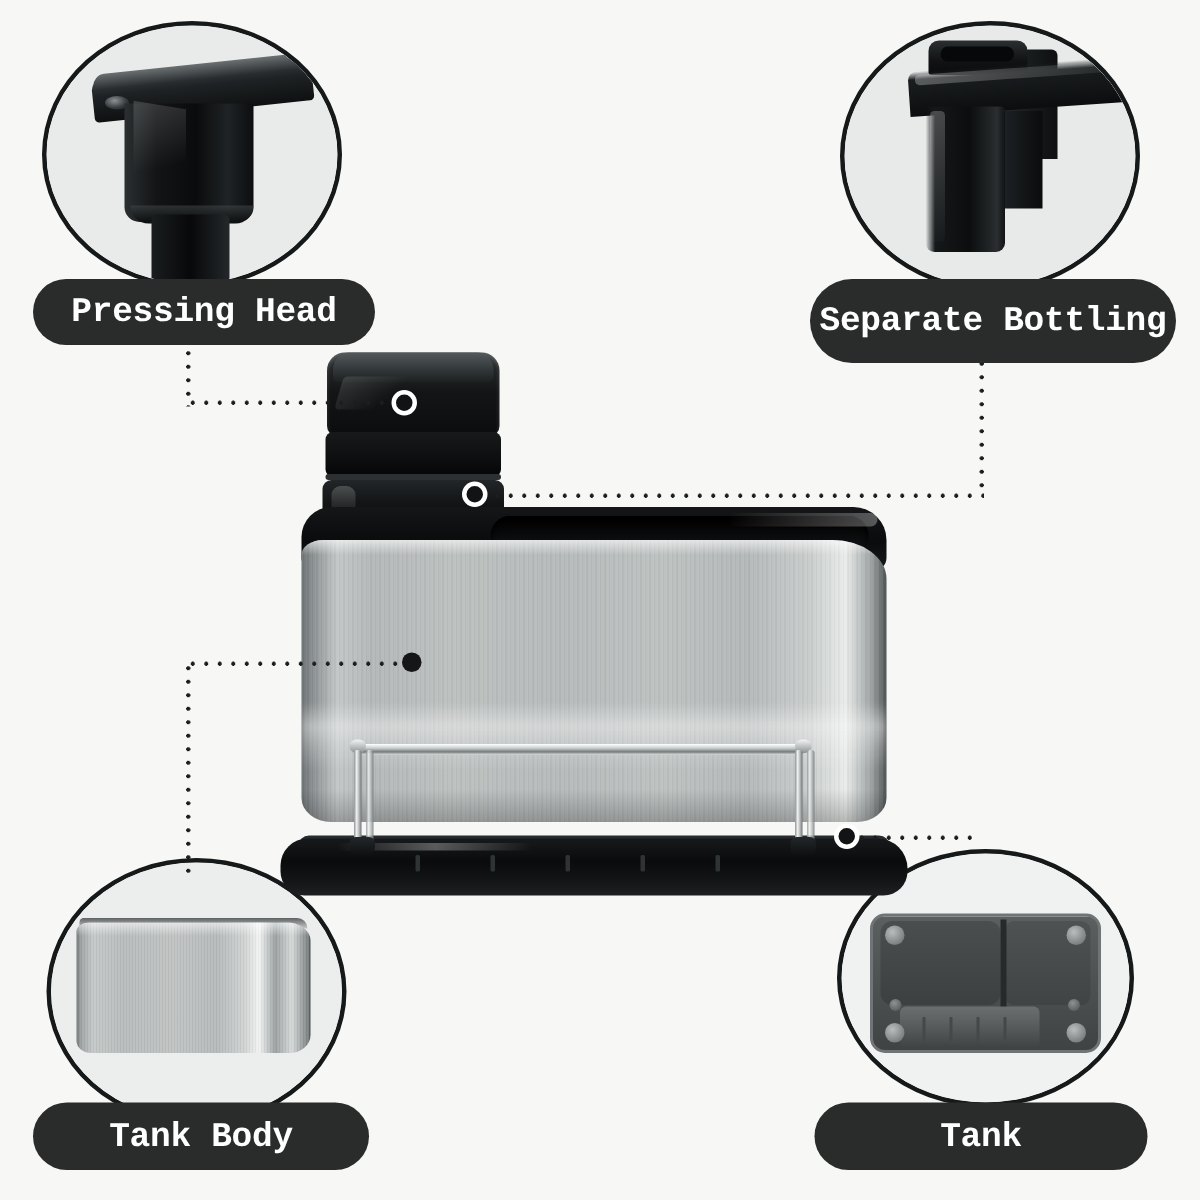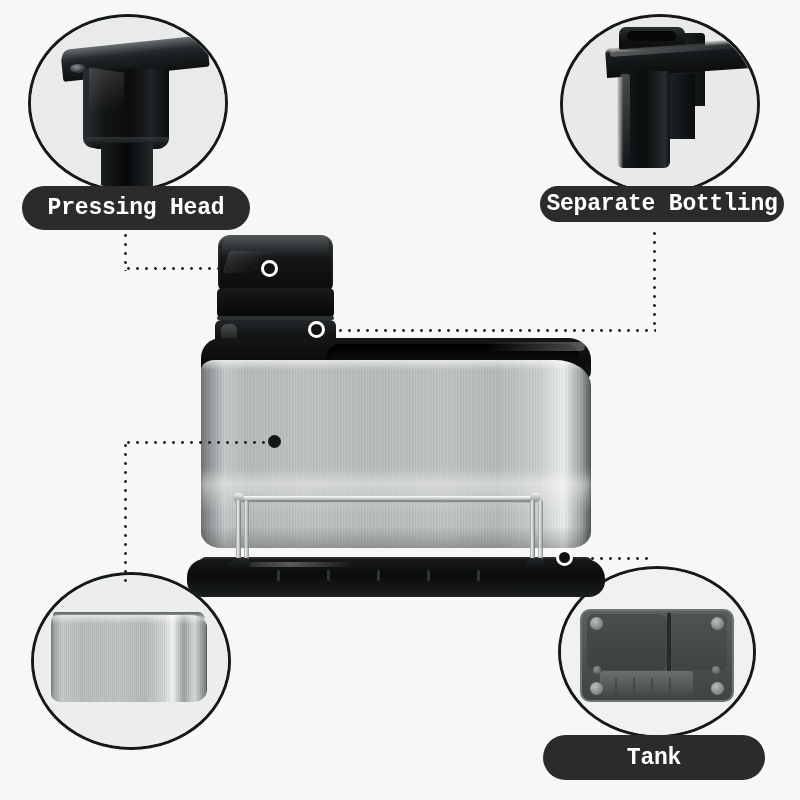--- a/index.html
+++ b/index.html
@@ -673,33 +673,36 @@
       <div class="sb-back-col"></div>
       <div class="sb-bottle-mouth"></div>
       <div class="sb-bottle-mouth-in"></div>
       <div class="sb-rim"></div>
       <div class="sb-rim-hl"></div>
       <div class="sb-right-block"></div>
       <div class="sb-body"></div>
       <div class="sb-body-hl"></div>
     </div>
   </div>
-  <div class="label-pill" style="left:540px; top:186px; width:244px; height:36px; font-size:23px;">
+  <div class="label-pill" style="left:540px; top:186px; width:244px; height:56px; font-size:23px;">
     <span>Separate Bottling</span>
   </div>
 
   <div class="callout-circle" style="left:31px; top:572px; width:200px; height:178px;">
     <div class="circle-inner">
       <div class="tb-bg"></div>
       <div class="tb-toprim"></div>
       <div class="tb-shell">
         <div class="tb-brushed"></div>
         <div class="tb-topedge"></div>
       </div>
     </div>
+  </div>
+  <div class="label-pill" style="left:22px; top:735px; width:224px; height:45px; font-size:23px;">
+    <span>Tank Body</span>
   </div>
 
   <div class="callout-circle" style="left:558px; top:566px; width:198px; height:172px;">
     <div class="circle-inner">
       <div class="bs-bg"></div>
       <div class="bs-plate">
         <div class="bs-panel-l"></div>
         <div class="bs-panel-r"></div>
         <div class="bs-divider"></div>
         <div class="bs-lower"></div>

